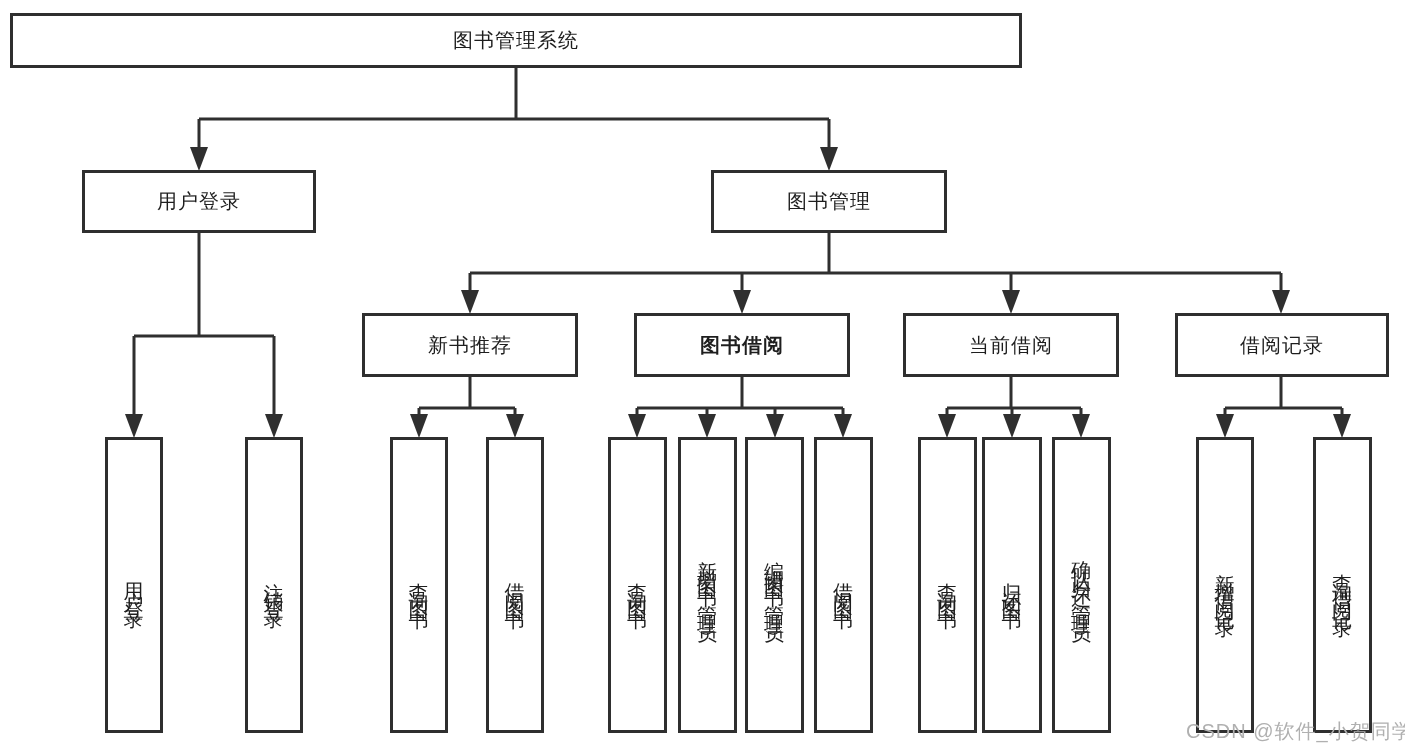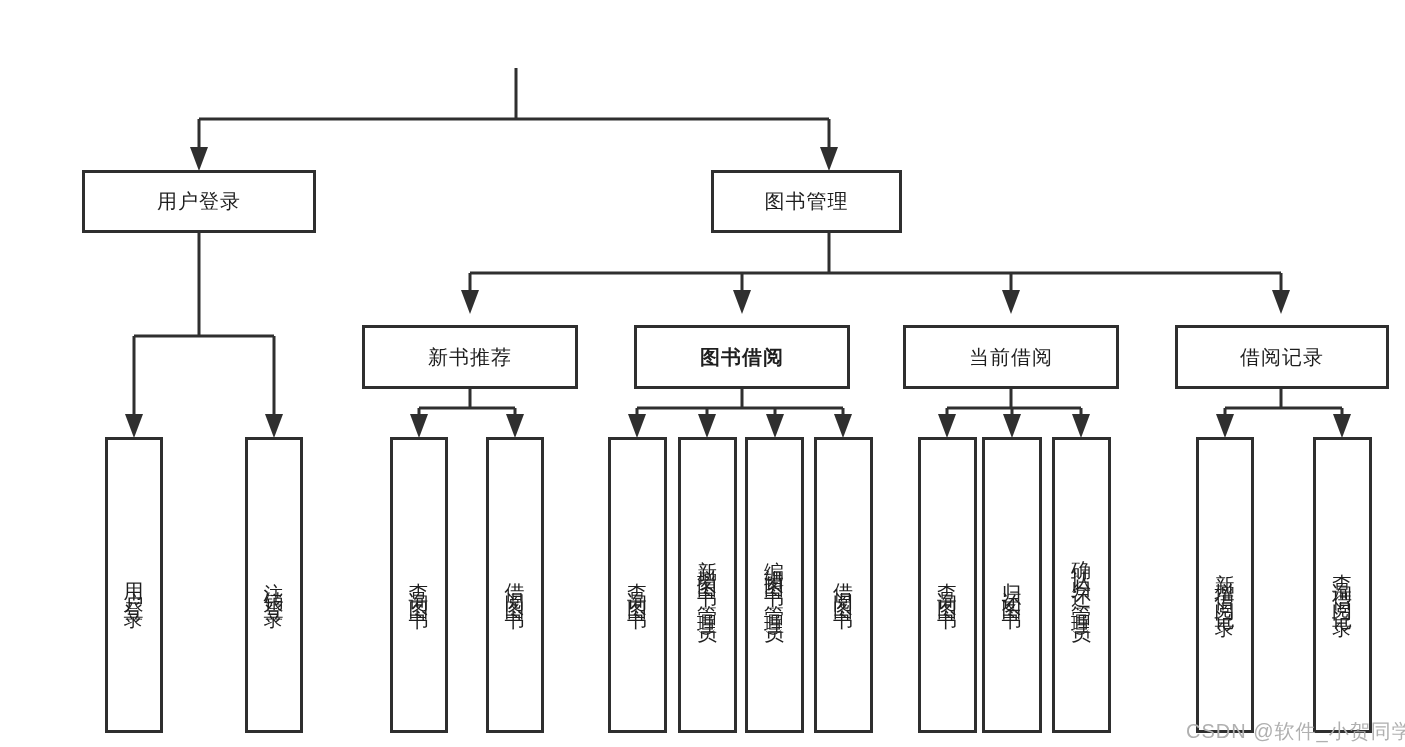--- a/index.html
+++ b/index.html
@@ -36,23 +36,23 @@
     font-size: 20px;
     writing-mode: vertical-rl;
     text-orientation: mixed;
     letter-spacing: 9px;
     line-height: 1;
   }
   
   .n-root  { left: 10px;  top: 13px;  width: 1012px; height: 55px; }
   
   .n-login { left: 82px;  top: 170px; width: 234px;  height: 63px; }
-  .n-mgmt  { left: 711px; top: 170px; width: 191px;  height: 63px; }
+  .n-mgmt  { left: 711px; top: 170px; width: 236px;  height: 63px; }
   
-  .n-l3 { top: 313px; height: 64px; margin-top: 12px; }
+  .n-l3 { top: 313px; height: 64px; }
   .n-nbr { left: 362px;  width: 216px; }
   .n-bb  { left: 634px;  width: 216px; font-weight: bold; }
   .n-cb  { left: 903px;  width: 216px; }
   .n-br  { left: 1175px; width: 214px; }
   
   .n-leaf { top: 437px; height: 296px; width: 58px; }
   .n-a1 { left: 105px; }
   .n-a2 { left: 245px; }
   .n-b1 { left: 390px; }
   .n-b2 { left: 486px; }
@@ -107,20 +107,23 @@
       <polygon points="766,414 784,414 775,438"></polygon>
       <polygon points="834,414 852,414 843,438"></polygon>
       <polygon points="938,414 956,414 947,438"></polygon>
       <polygon points="1003,414 1021,414 1012,438"></polygon>
       <polygon points="1072,414 1090,414 1081,438"></polygon>
       <polygon points="1216,414 1234,414 1225,438"></polygon>
       <polygon points="1333,414 1351,414 1342,438"></polygon>
     </g>
   </svg>
 
+  <div class="node node-h n-root">
+    <span>图书管理系统</span>
+  </div>
 
   <div class="node node-h n-login">
     <span>用户登录</span>
   </div>
   <div class="node node-h n-mgmt">
     <span>图书管理</span>
   </div>
 
   <div class="node node-h n-l3 n-nbr">
     <span>新书推荐</span>

